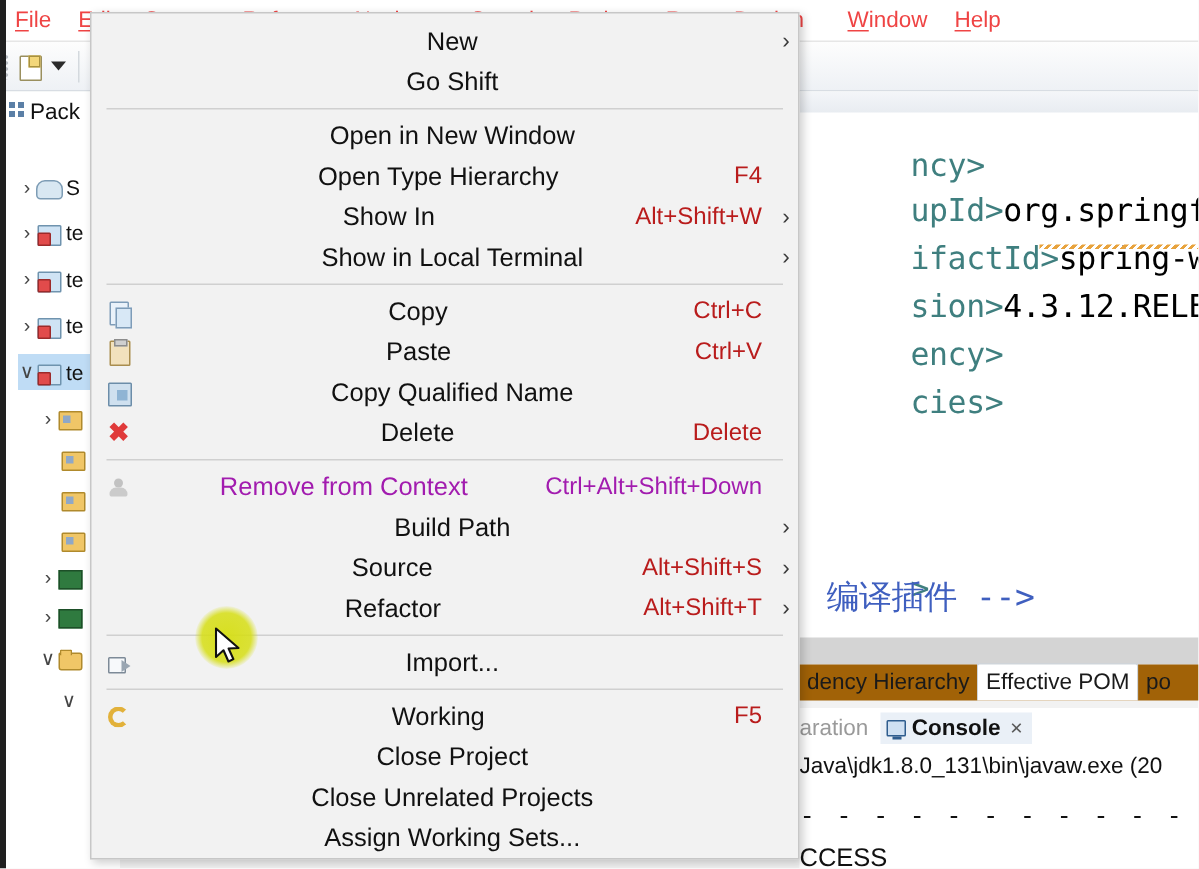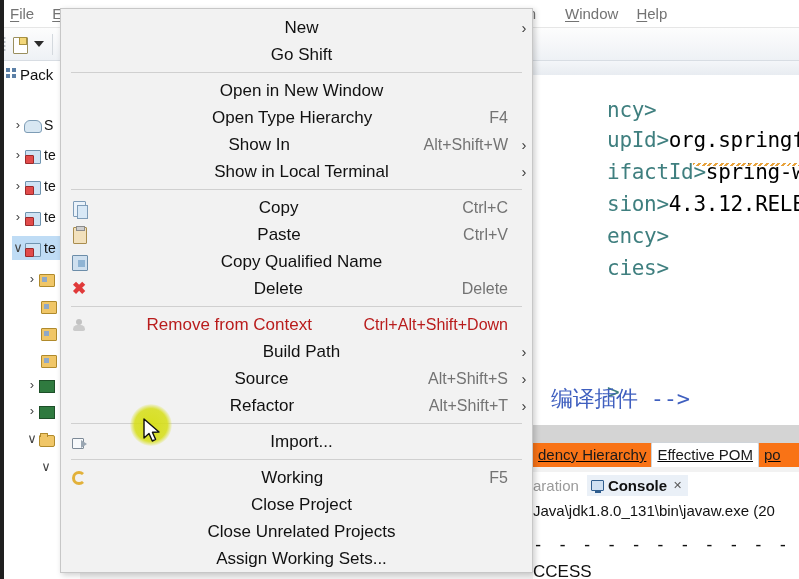--- a/index.html
+++ b/index.html
@@ -30,21 +30,21 @@
     width: 799px; height: 28px;
     background: #ffffff;
     border-bottom: 1px solid #e6e6e6;
     display: flex;
     align-items: center;
     padding-left: 10px;
     box-sizing: border-box;
   }
   .menu-bar-item {
     font-size: 15px;
-    color: #737373;
+    color: #ef4444;
     margin-right: 18px;
     white-space: nowrap;
     text-decoration: underline;
     text-decoration-color: #1a1a1a;
     text-underline-offset: 2px;
     text-decoration-thickness: 1px;
   }
   
   .menu-bar-item { text-decoration: none; }
   .menu-bar-item .mnem { text-decoration: underline; text-underline-offset: 2px; }
@@ -135,24 +135,23 @@
   #view-tabbar {
     position: absolute;
     left: 533px; top: 425px;
     width: 266px; height: 18px;
     background: #d4d4d4;
   }
   #view-tabrow {
     position: absolute;
     left: 533px; top: 443px;
     width: 266px; height: 24px;
-    background: #f97316;
+    background: #a16207;
     display: flex;
     align-items: flex-end;
-    text-decoration: underline;
   }
   .view-tab {
     font-size: 15px;
     color: #1a1a1a;
     padding: 2px 5px 3px 5px;
     white-space: nowrap;
     line-height: 19px;
   }
   .view-tab.active {
     background: #ffffff;
@@ -367,37 +366,37 @@
     align-items: center;
     padding-left: 8px;
     box-sizing: border-box;
   }
   .ctx-item.selected {
     background: #7ec1ef;
     border-top: 1px solid #64b0e6;
     border-bottom: 1px solid #64b0e6;
   }
   .ctx-item.disabled .ctx-label,
-  .ctx-item.disabled .ctx-accel { color: #b91c1c; }
+  .ctx-item.disabled .ctx-accel { color: #a21caf; }
   .ctx-iconbox {
     width: 26px;
     height: 20px;
     position: relative;
     flex: 0 0 26px;
   }
   .ctx-label {
     font-size: 17px;
     color: #111;
     white-space: nowrap;
     flex: 1 1 auto;
     text-align: center;
   }
   .ctx-accel {
     font-size: 16px;
-    color: #737373;
+    color: #b91c1c;
     white-space: nowrap;
     padding-right: 8px;
   }
   .ctx-sub {
     font-size: 15px;
     color: #3a3a3a;
     width: 16px;
     text-align: center;
     flex: 0 0 16px;
   }

